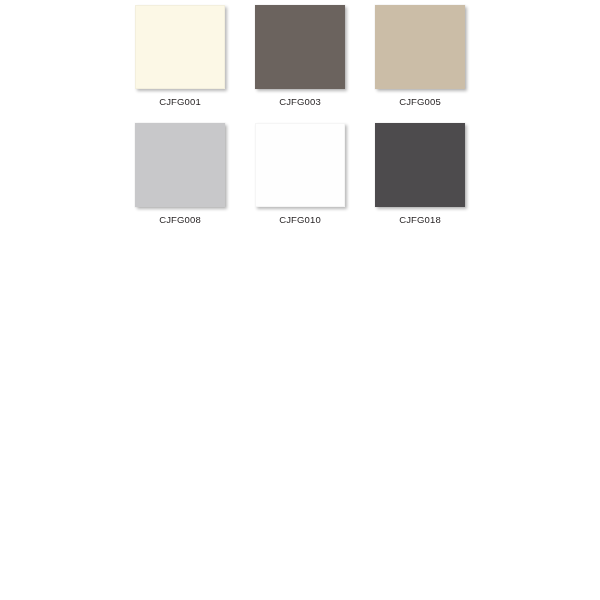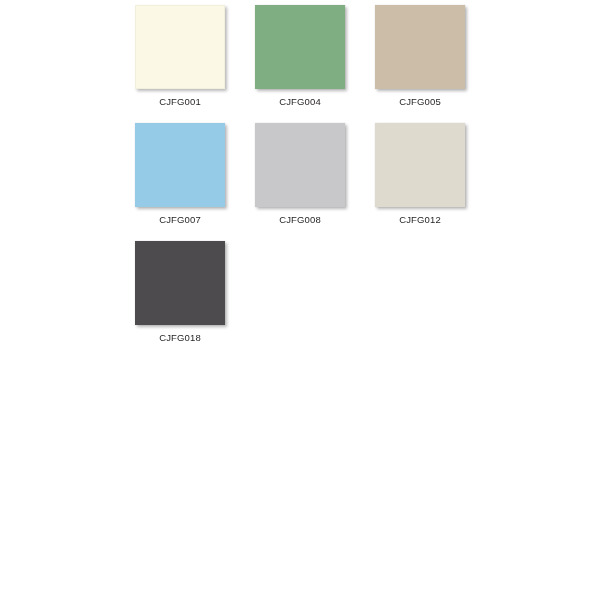--- a/index.html
+++ b/index.html
@@ -76,37 +76,33 @@
 </head>
 <body>
 
 <div id="swatch-chart">
   <div class="swatch-grid">
       <div class="swatch-cell">
         <div class="swatch-chip has-border" style="background: rgb(252, 248, 230);"></div>
         <div class="swatch-label">CJFG001</div>
       </div>
       <div class="swatch-cell">
-        <div class="swatch-chip" style="background: rgb(127, 174, 131);"></div>
-        <div class="swatch-label">CJFG004</div>
+        <div class="swatch-chip" style="background: rgb(107, 99, 94);"></div>
+        <div class="swatch-label">CJFG003</div>
       </div>
       <div class="swatch-cell">
         <div class="swatch-chip" style="background: rgb(203, 189, 167);"></div>
         <div class="swatch-label">CJFG005</div>
       </div>
       <div class="swatch-cell">
-        <div class="swatch-chip" style="background: rgb(150, 203, 232);"></div>
-        <div class="swatch-label">CJFG007</div>
-      </div>
-      <div class="swatch-cell">
         <div class="swatch-chip" style="background: rgb(200, 200, 202);"></div>
         <div class="swatch-label">CJFG008</div>
       </div>
       <div class="swatch-cell">
-        <div class="swatch-chip" style="background: rgb(223, 218, 206);"></div>
-        <div class="swatch-label">CJFG012</div>
+        <div class="swatch-chip has-border" style="background: rgb(254, 254, 254);"></div>
+        <div class="swatch-label">CJFG010</div>
       </div>
       <div class="swatch-cell">
         <div class="swatch-chip" style="background: rgb(77, 75, 77);"></div>
         <div class="swatch-label">CJFG018</div>
       </div>
     </div>
 </div>
 
 </body></html>

